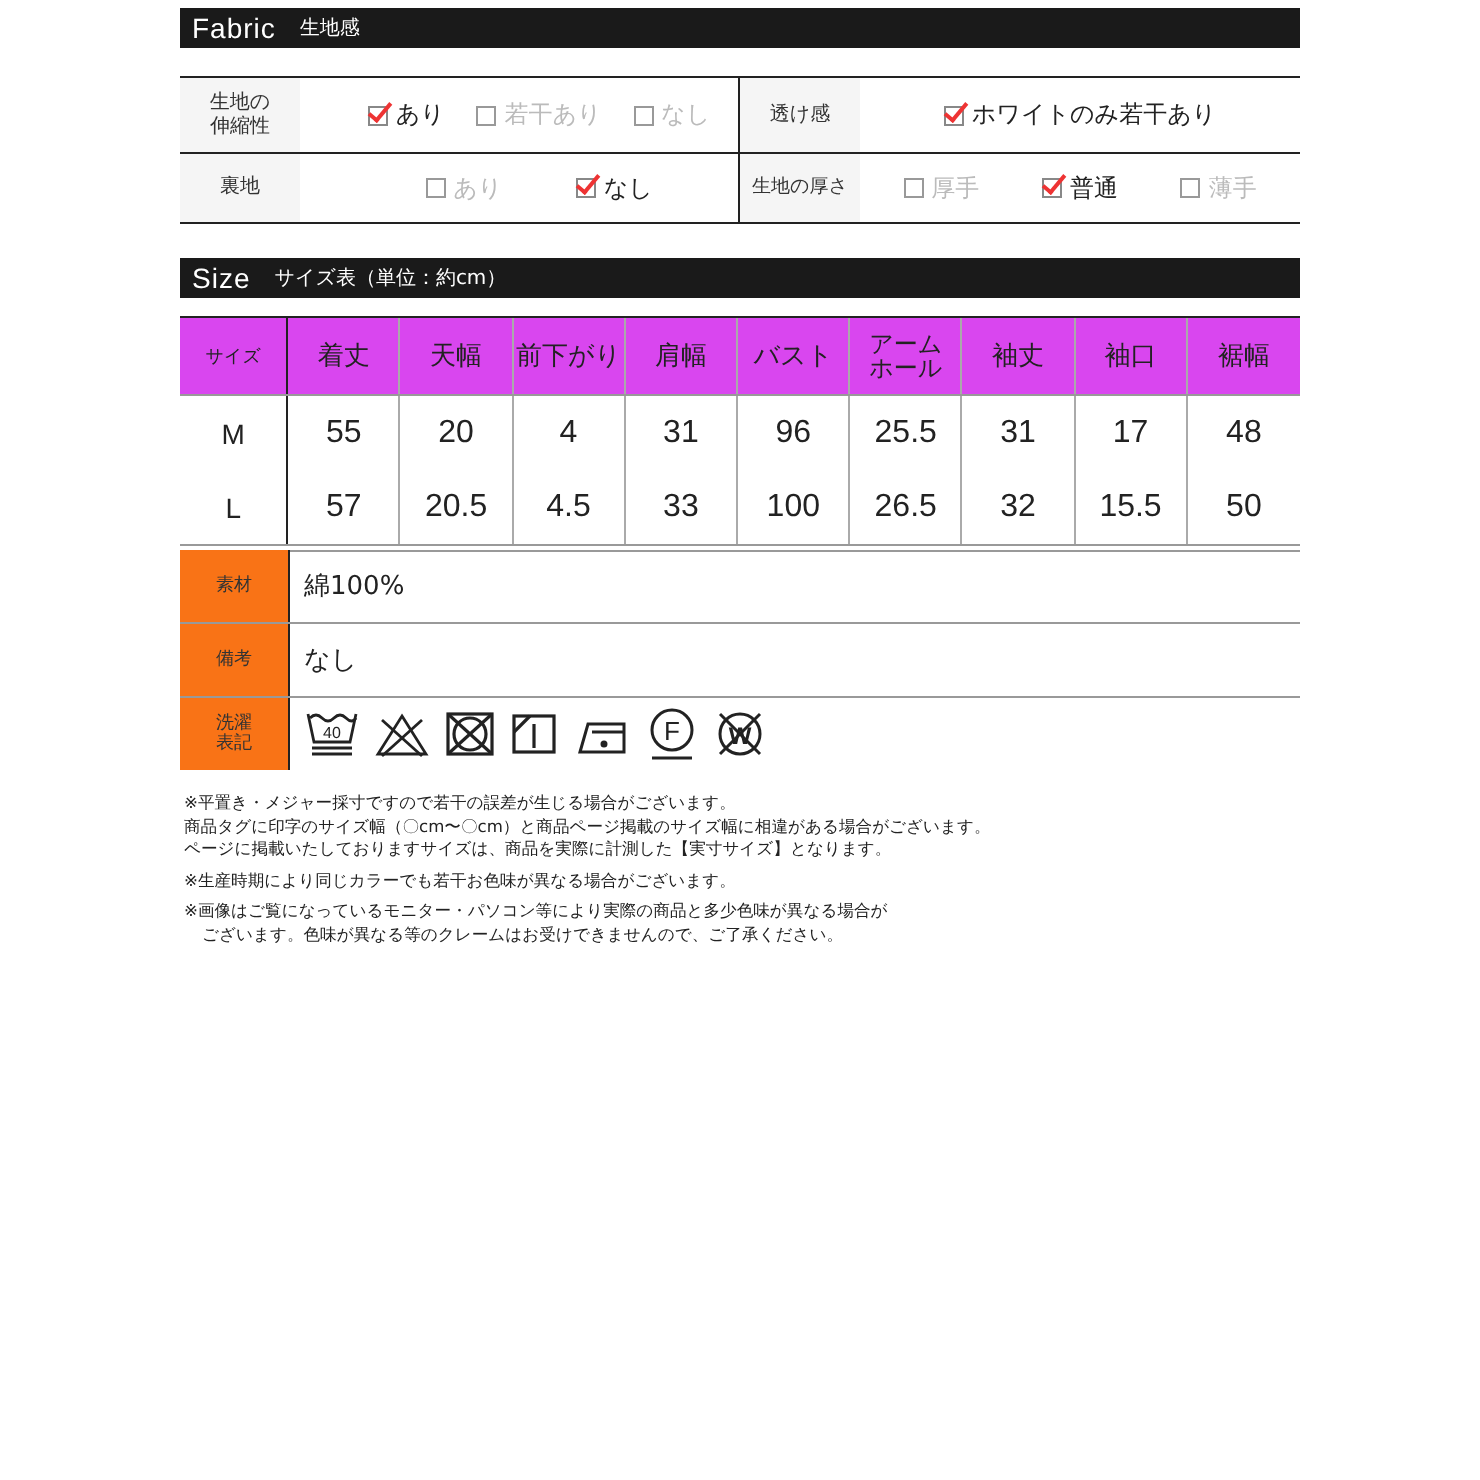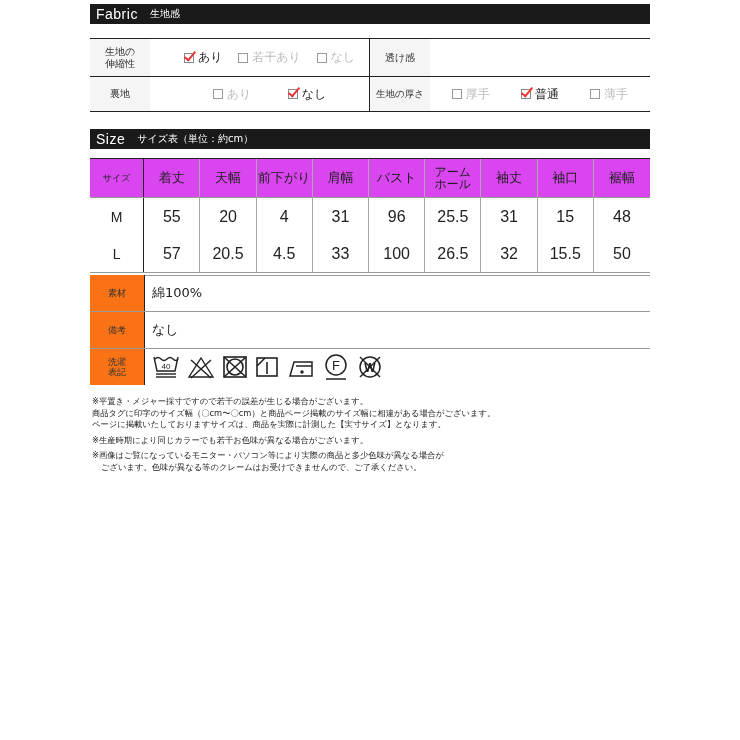--- a/index.html
+++ b/index.html
@@ -73,20 +73,26 @@
             <span>若干あり</span>
           </span>
         <span class="opt off">
             <span class="cb"></span>
             <span>なし</span>
           </span>
       </div>
     </div>
     <div class="fhalf">
       <div class="flabel">透け感</div>
+      <div class="fopts">
+        <span class="opt">
+            <span class="cb on"></span>
+            <span>ホワイトのみ若干あり</span>
+          </span>
+      </div>
     </div>
   </div>
   <div class="frow r2">
     <div class="fhalf left">
       <div class="flabel">裏地</div>
       <div class="fopts" style="justify-content:space-evenly;">
         <span class="opt off">
             <span class="cb"></span>
             <span>あり</span>
           </span>
@@ -137,21 +143,21 @@
   </div>
   <div class="srow body">
     <div class="scell first">M</div>
     <div class="scell">55</div>
     <div class="scell">20</div>
     <div class="scell">4</div>
     <div class="scell">31</div>
     <div class="scell">96</div>
     <div class="scell">25.5</div>
     <div class="scell">31</div>
-    <div class="scell">15</div>
+    <div class="scell">17</div>
     <div class="scell last">48</div>
   </div>
   <div class="srow body">
     <div class="scell first">L</div>
     <div class="scell">57</div>
     <div class="scell">20.5</div>
     <div class="scell">4.5</div>
     <div class="scell">33</div>
     <div class="scell">100</div>
     <div class="scell">26.5</div>

